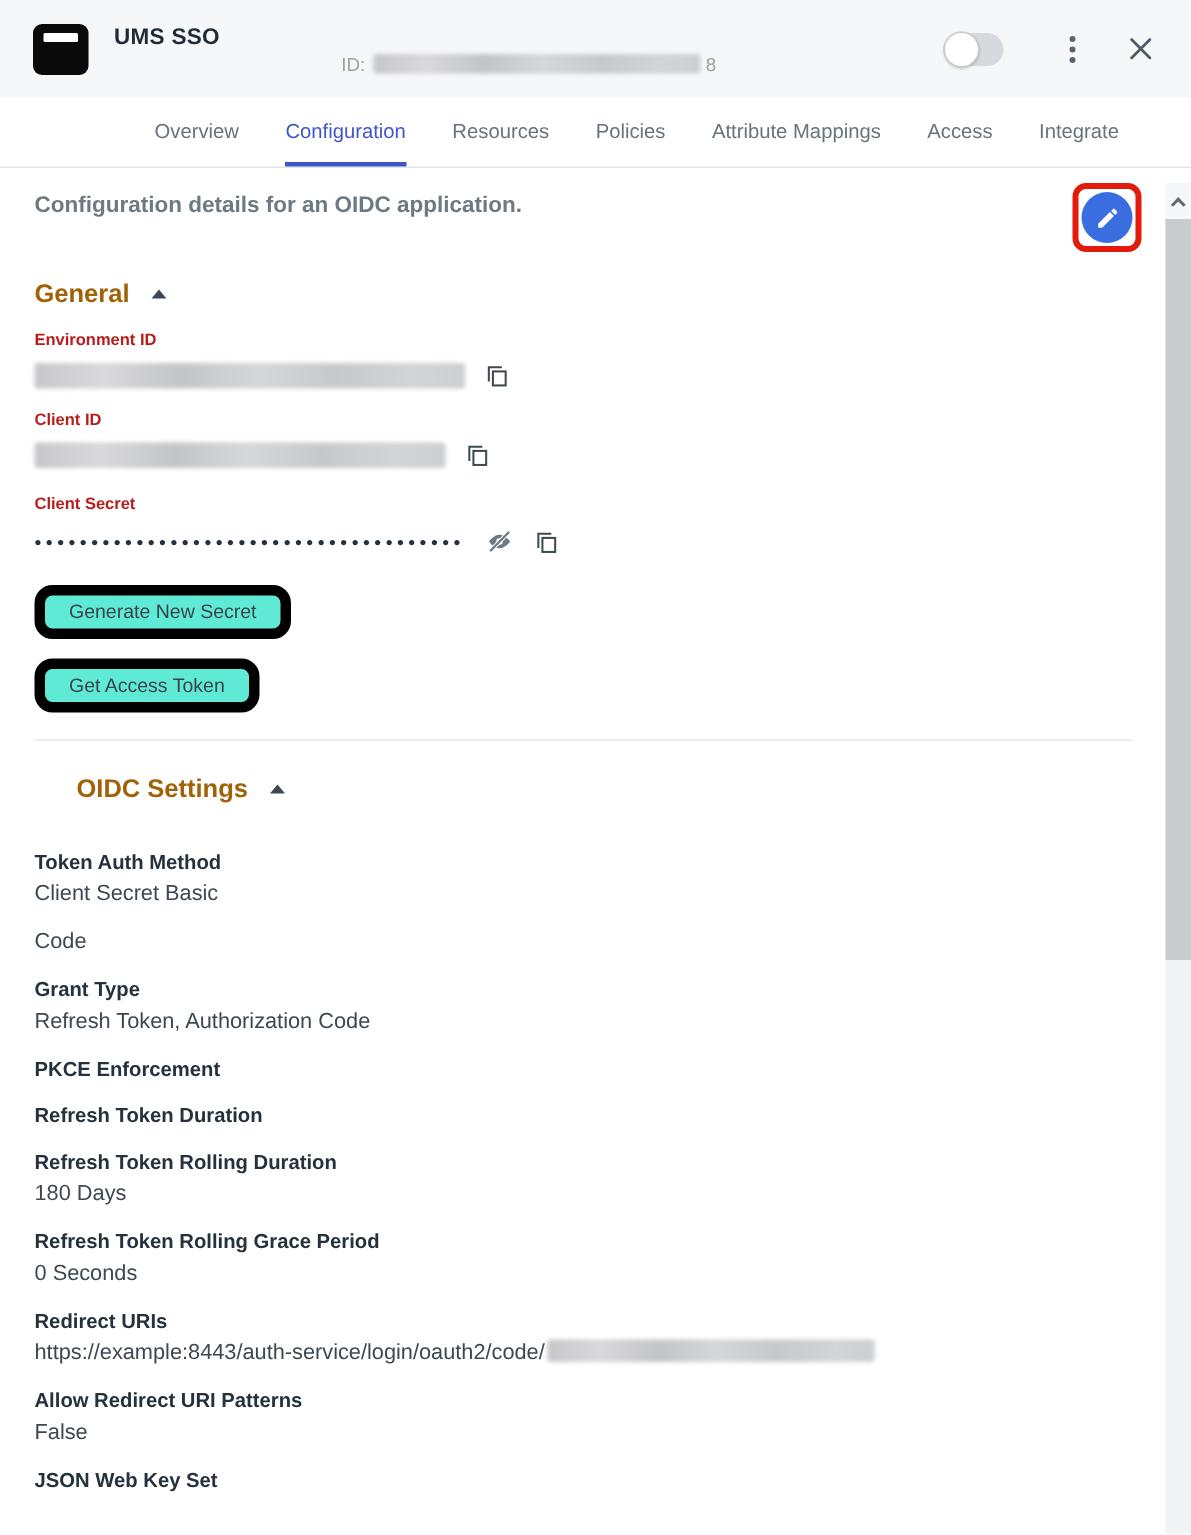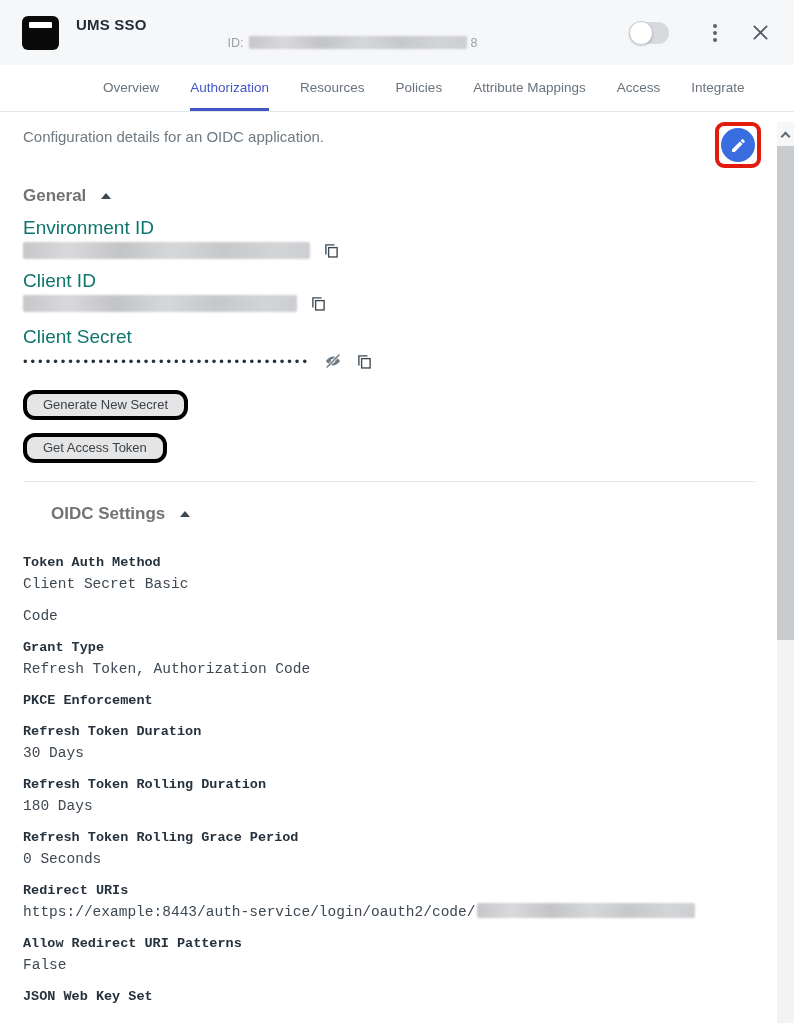--- a/index.html
+++ b/index.html
@@ -41,54 +41,54 @@
     display:flex; gap:31px; padding-left:103px; align-items:stretch;
   }
   .tab { font-size:13.5px; color:#68737d; display:flex; align-items:center;
     border-bottom:3px solid transparent; padding-top:2px; cursor:pointer; white-space:nowrap; }
   .tab.active { color:#4156c4; border-bottom-color:#4156c4; }
 
   
   .content { padding:0 39px 0 23px; position:relative; }
 
   .desc-row { display:flex; justify-content:space-between; align-items:flex-start; margin-top:10px; }
-  .desc-text { font-size:15px; color:#6e7981; padding-top:6px; }
+  .desc-text { font-size:15px; color:#6e7981; padding-top:6px;font-weight:bold; }
   .edit-wrap { position:relative; width:46px; height:46px; flex:0 0 auto; margin-right:-6px; }
   .edit-annotation { position:absolute; inset:0; border:4px solid #e21b0c; border-radius:9px; }
   .edit-btn { position:absolute; left:6px; top:6px; width:34px; height:34px; border-radius:50%;
     background:#3a6de0; display:flex; align-items:center; justify-content:center; cursor:pointer; }
 
   .section-heading { display:flex; align-items:center; gap:15px; font-size:17px; font-weight:bold;
-    color:#737373; line-height:19px; }
+    color:#a16207; line-height:19px; }
   .heading-general { margin-top:18px; }
   .heading-oidc { margin-top:22px;margin-left:28px; }
   .caret-up { width:0; height:0; border-left:5px solid transparent; border-right:5px solid transparent;
     border-bottom:6px solid #3c4852; cursor:pointer; }
 
-  .fieldg-label { font-size:19px; font-weight:normal; color:#0f766e; line-height:17px; }
+  .fieldg-label { font-size:11px; font-weight:bold; color:#b91c1c; line-height:17px; }
   .value-row { display:flex; align-items:center; gap:13px; margin-top:6px; }
   .env-label { margin-top:14px; }
   .client-label { margin-top:13px; }
   .secret-label { margin-top:16px; }
   .env-redact { width:287px; height:17px; }
   .client-redact { width:274px; height:17px; }
   .secret-dots { font-size:13px; letter-spacing:3px; color:#25313c; line-height:17px; white-space:nowrap; }
   .icon-btn { background:none; border:none; cursor:pointer; display:flex; align-items:center; padding:0; }
 
   .btn-col { display:flex; flex-direction:column; align-items:flex-start; }
-  .pill-btn { border:4px solid #000000; border-radius:12px; background:#e5e5e5; color:#3a434b;
+  .pill-btn { border:7px solid #000000; border-radius:12px; background:#5eead4; color:#3a434b;
     font-family:"Liberation Sans", sans-serif; font-size:13px; line-height:15px;
     padding:3px 16px 4px; cursor:pointer; }
   .pill-gen { margin-top:19px; }
   .pill-tok { margin-top:13px; }
 
   .divider { border:none; border-top:1px solid #e6e8eb; margin:18px 0 0; }
 
   .oidc-fields { margin-top:30px; }
-  .fieldo { margin-bottom:11px;font-family:Liberation Mono, monospace; }
+  .fieldo { margin-bottom:11px; }
   .fieldo .flabel { font-size:13.5px; font-weight:bold; color:#25313c; line-height:20px; }
   .fieldo .fvalue { font-size:14.5px; color:#3d4852; line-height:21px; margin-top:1px; }
   .redirect-redact { width:218px; height:15px; vertical-align:-2px; margin-left:2px; }
 
   
   .scrollbar { position:absolute; top:122px; right:0; width:17px; height:901px; background:#f2f3f5; }
   .scroll-up { height:24px; background:#f6f7f8; display:flex; align-items:center; justify-content:center; cursor:pointer; }
   .scroll-up .chev { width:7px; height:7px; border-top:2px solid #5f6a74; border-left:2px solid #5f6a74;
     transform:rotate(45deg); margin-top:4px; }
   .scroll-thumb { position:absolute; top:24px; left:0; width:17px; height:494px; background:#c9ccce; cursor:pointer; }
@@ -118,21 +118,21 @@
     <div class="close-btn">
       <svg width="19" height="19" viewBox="0 0 18 18">
           <path d="M3.2 3.2 L14.8 14.8 M14.8 3.2 L3.2 14.8" stroke="#4e5963" stroke-width="1.7" stroke-linecap="round" fill="none"></path>
         </svg>
     </div>
   </div>
 </div>
 
 <div class="tabs-row">
   <span class="tab">Overview</span>
-  <span class="tab active">Authorization</span>
+  <span class="tab active">Configuration</span>
   <span class="tab">Resources</span>
   <span class="tab">Policies</span>
   <span class="tab">Attribute Mappings</span>
   <span class="tab">Access</span>
   <span class="tab">Integrate</span>
 </div>
 
 <div class="content">
 
   <div class="desc-row">
@@ -225,21 +225,20 @@
     </div>
     <div class="fieldo">
       <div class="flabel">Grant Type</div>
       <div class="fvalue">Refresh Token, Authorization Code</div>
     </div>
     <div class="fieldo">
       <div class="flabel">PKCE Enforcement</div>
     </div>
     <div class="fieldo">
       <div class="flabel">Refresh Token Duration</div>
-      <div class="fvalue">30 Days</div>
     </div>
     <div class="fieldo">
       <div class="flabel">Refresh Token Rolling Duration</div>
       <div class="fvalue">180 Days</div>
     </div>
     <div class="fieldo">
       <div class="flabel">Refresh Token Rolling Grace Period</div>
       <div class="fvalue">0 Seconds</div>
     </div>
     <div class="fieldo">

